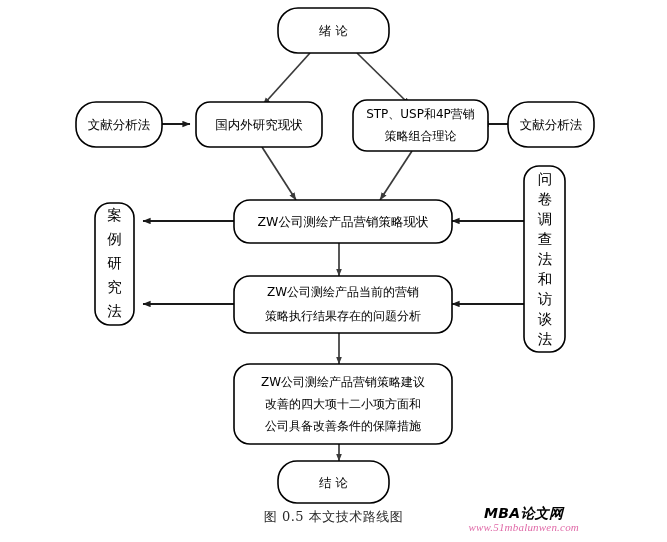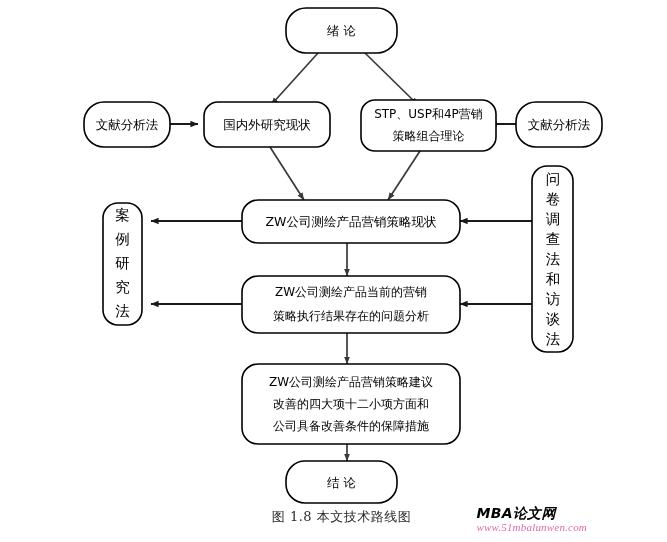--- a/index.html
+++ b/index.html
@@ -9,21 +9,21 @@
   }
   body {
     width: 667px;
     height: 542px;
     position: relative;
     overflow: hidden;
     font-family: "DejaVu Sans", "Liberation Sans", sans-serif;
   }
   #figure-root {
     position: absolute;
-    left: 8px; top: 0;
+    left: 0; top: 0;
     width: 585px;
     height: 542px;
   }
   svg.flow {
     display: block;
     width: 667px;
     height: 542px;
   }
   .nodebox {
     fill: #ffffff;
@@ -65,21 +65,21 @@
     text-align: center;
     font-family: "DejaVu Serif", "Liberation Serif", serif;
     font-size: 13px;
     color: #2a2a2a;
     letter-spacing: 0.5px;
   }
   .watermark {
     position: absolute;
     right: 6px;
     top: 505px;
-    text-align: left;
+    text-align: center;
     line-height: 1.15;
   }
   .watermark .wm-brand {
     font-family: "DejaVu Sans", "Liberation Sans", sans-serif;
     font-weight: bold;
     font-style: italic;
     font-size: 14px;
     color: #000000;
     letter-spacing: 0.3px;
   }
@@ -198,20 +198,20 @@
       <text class="nodetext nodetext-sm" x="343" y="426">公司具备改善条件的保障措施</text>
     </g>
 
     <g>
       <rect class="nodebox" x="278" y="461" width="111" height="42" rx="19" ry="19"></rect>
       <text class="nodetext" x="333.5" y="483">结    论</text>
     </g>
 
   </svg>
 
-  <div class="caption">图 1.8  本文技术路线图</div>
+  <div class="caption">图 0.5  本文技术路线图</div>
 
   <div class="watermark">
     <div class="wm-brand">MBA论文网</div>
     <div class="wm-url">www.51mbalunwen.com</div>
   </div>
 
 </div>
 
 </body></html>

